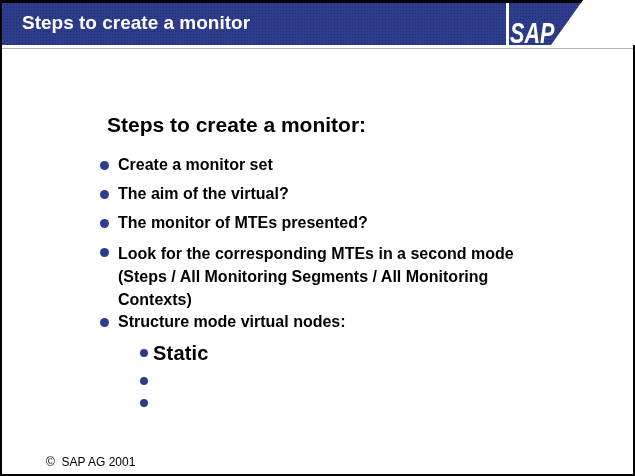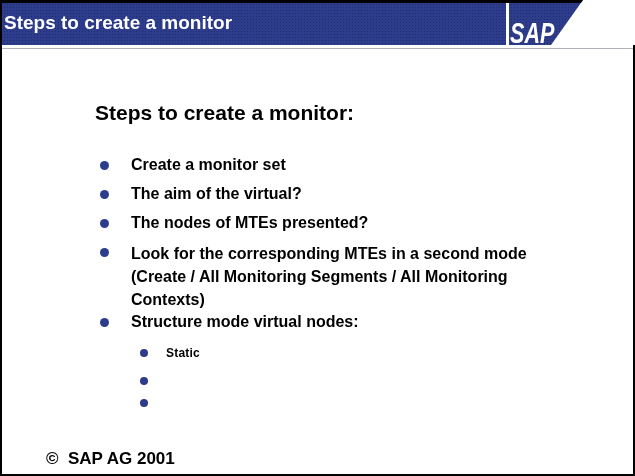--- a/index.html
+++ b/index.html
@@ -72,28 +72,28 @@
   }
 
   
   .heading {
     position: absolute;
     left: 95px; top: 100px;
     font-size: 21px;
     font-weight: bold;
     color: #000;
     line-height: 26px;
-    margin: 0;
+    margin: 12px;
   }
   .bullets {
     position: absolute;
     left: 100px; top: 155px;
     width: 475px;
   }
-  .li { display: flex; align-items: flex-start; gap: 13px; }
+  .li { display: flex; align-items: flex-start; }
   .li.l1 { margin-bottom: 9px; }
   .li.l1.wrap { margin-bottom: 1px; }
   .dot1 {
     flex: none;
     width: 9px; height: 9px;
     border-radius: 50%;
     background: #2e3c8c;
     margin: 6px 9px 0 0;
   }
   .txt1 {
@@ -109,46 +109,45 @@
   }
   .li.l2 { margin-bottom: 8px; }
   .dot2 {
     flex: none;
     width: 8px; height: 8px;
     border-radius: 50%;
     background: #2e3c8c;
     margin: 6px 5px 0 0;
   }
   .txt2 {
-    font-size: 12px;
+    font-size: 20px;
     font-weight: bold;
     color: #000;
     line-height: 20px;
     letter-spacing: 0.2px;
   }
   .footer {
     position: absolute;
     left: 46px; bottom: 7px;
-    font-size: 17px;
+    font-size: 12px;
     color: #000;
     white-space: pre;
-    font-weight: bold;
   }
 </style>
 </head>
 <body>
 
 <div class="slide">
 
   <div class="header">
     <div class="header-shape">
       <span class="sap-logo">SAP</span>
     </div>
     <div class="logo-sep"></div>
-    <span style="position:absolute; left:4px; top:13px; color:#ffffff; font-size:19px; font-weight:bold; line-height:20px;" class="header-title">Steps to create a monitor</span>
+    <span style="position:absolute; left:22px; top:13px; color:#ffffff; font-size:19px; font-weight:bold; line-height:20px;" class="header-title">Steps to create a monitor</span>
   </div>
   <div class="header-shadow"></div>
 
   <div class="border-left"></div>
   <div class="border-right"></div>
   <div class="border-bottom"></div>
 
   <h1 class="heading">Steps to create a monitor:</h1>
 
   <div class="bullets">
@@ -158,27 +157,27 @@
       <span class="txt1">Create a monitor set</span>
     </div>
 
     <div class="li l1">
       <span class="dot1"></span>
       <span class="txt1">The aim of the virtual?</span>
     </div>
 
     <div class="li l1">
       <span class="dot1"></span>
-      <span class="txt1">The nodes of MTEs presented?</span>
+      <span class="txt1">The monitor of MTEs presented?</span>
     </div>
 
     <div class="li l1 wrap">
       <span class="dot1"></span>
       <span class="txt1 wrap">Look for the corresponding MTEs in a second mode
-(Create / All Monitoring Segments / All Monitoring
+(Steps / All Monitoring Segments / All Monitoring
 Contexts)</span>
     </div>
 
     <div class="li l1">
       <span class="dot1"></span>
       <span class="txt1">Structure mode virtual nodes:</span>
     </div>
 
     <div class="sub">
       <div class="li l2">

